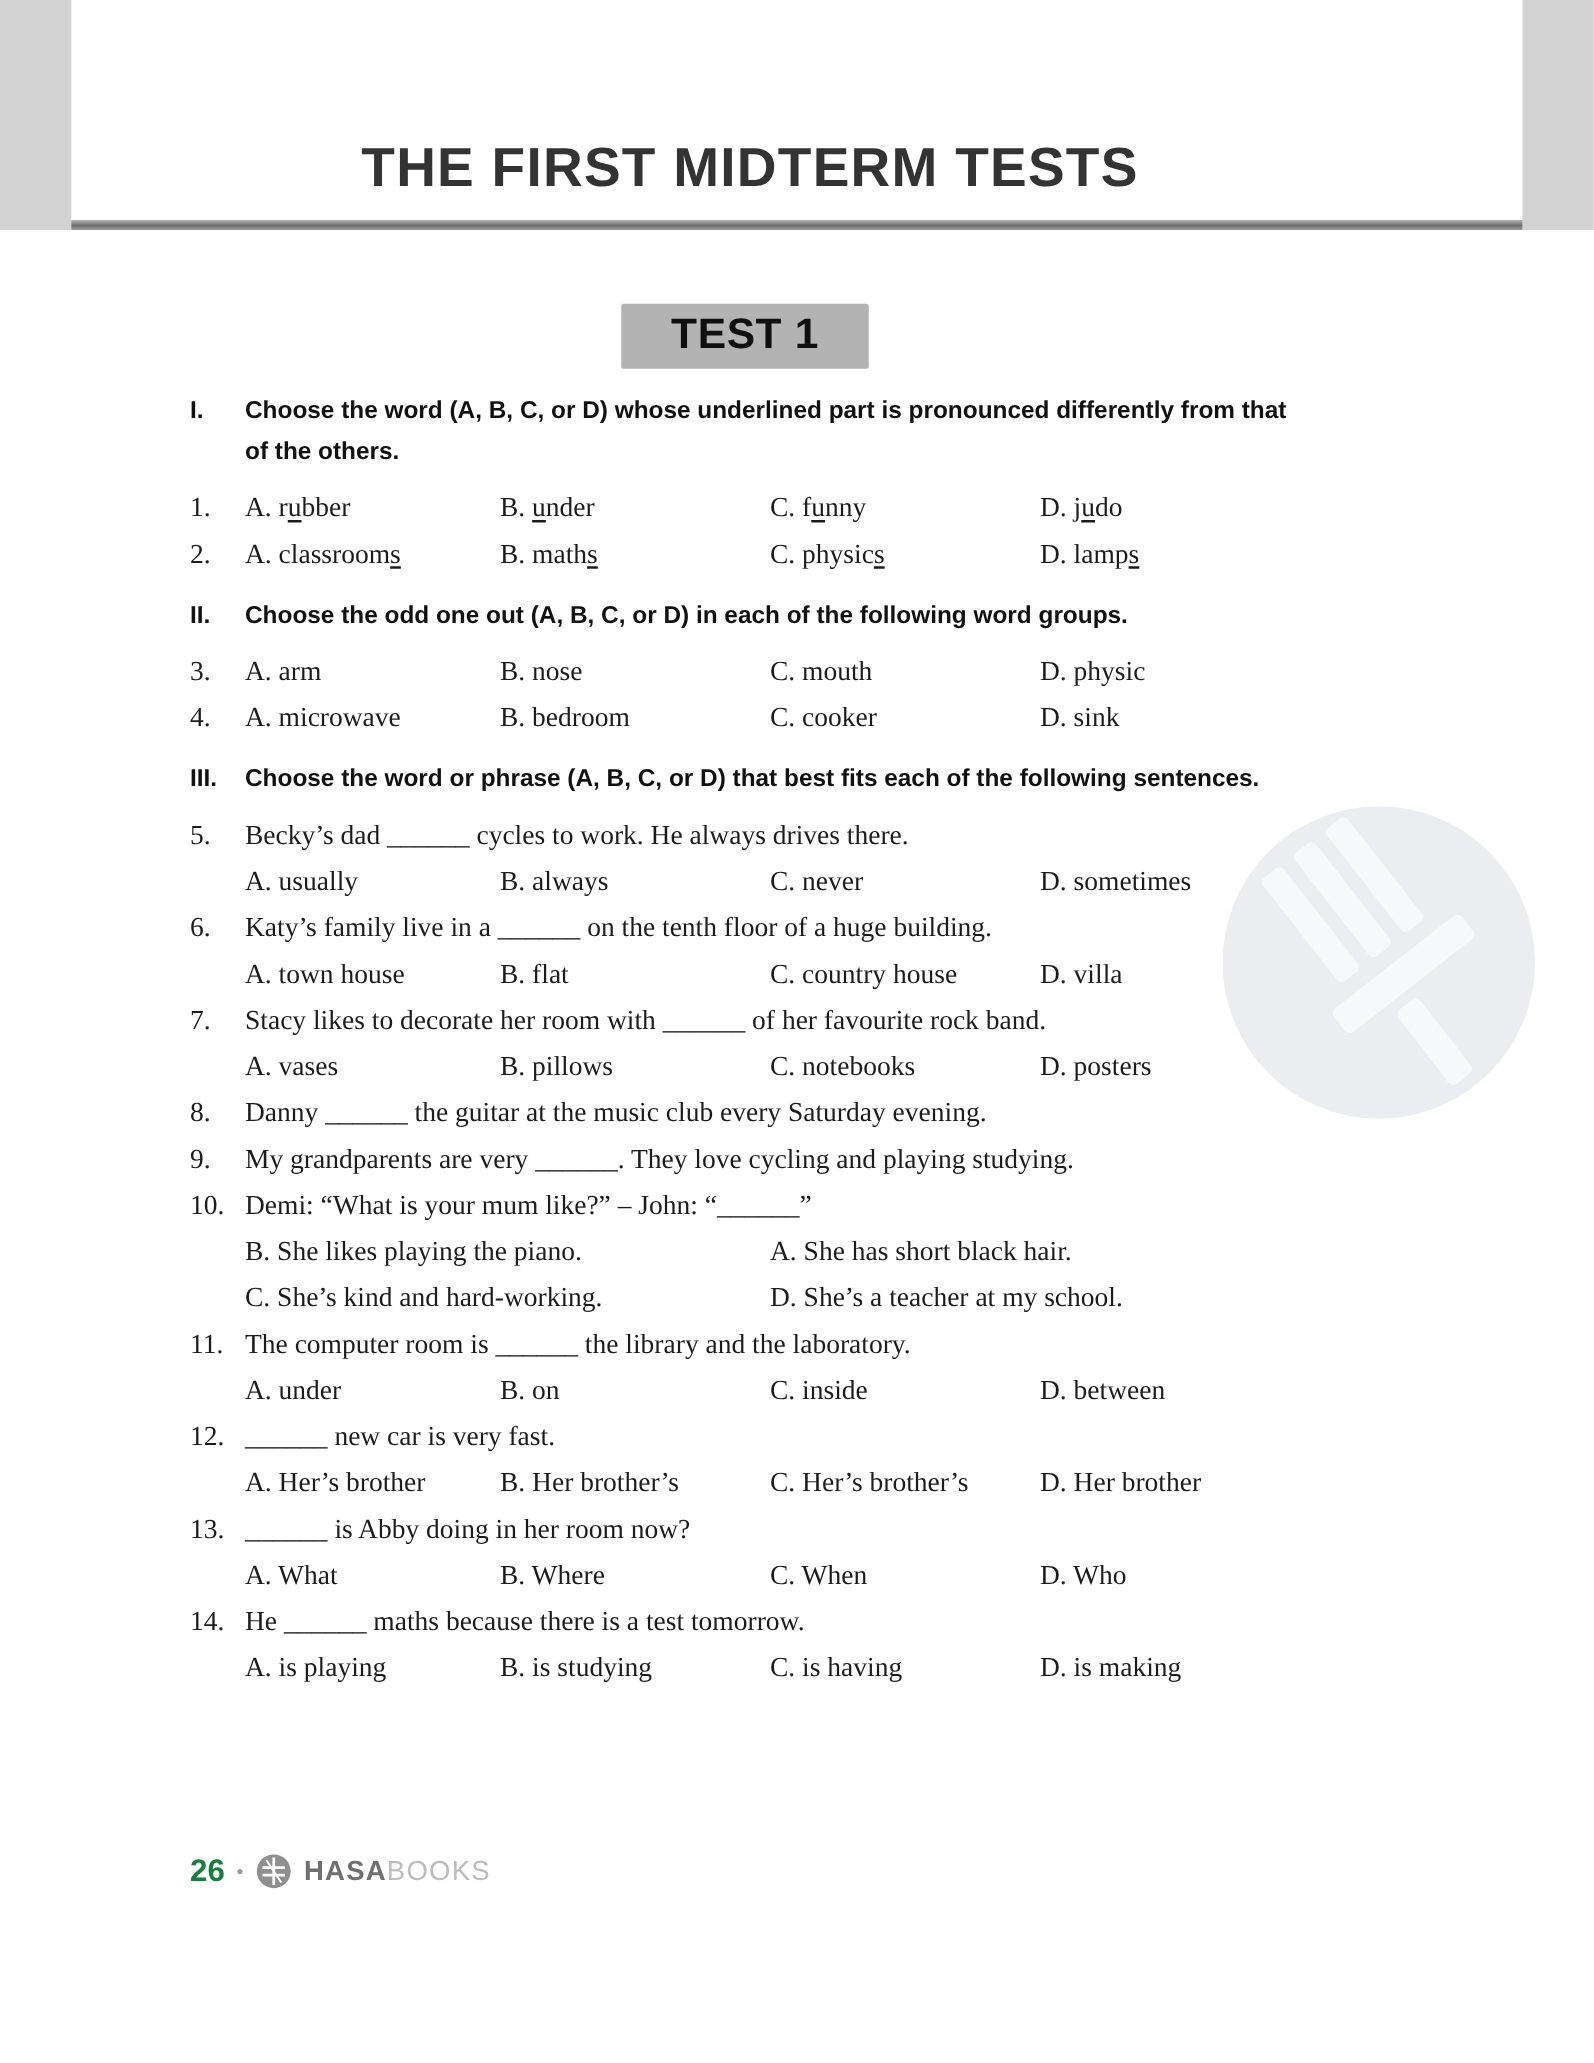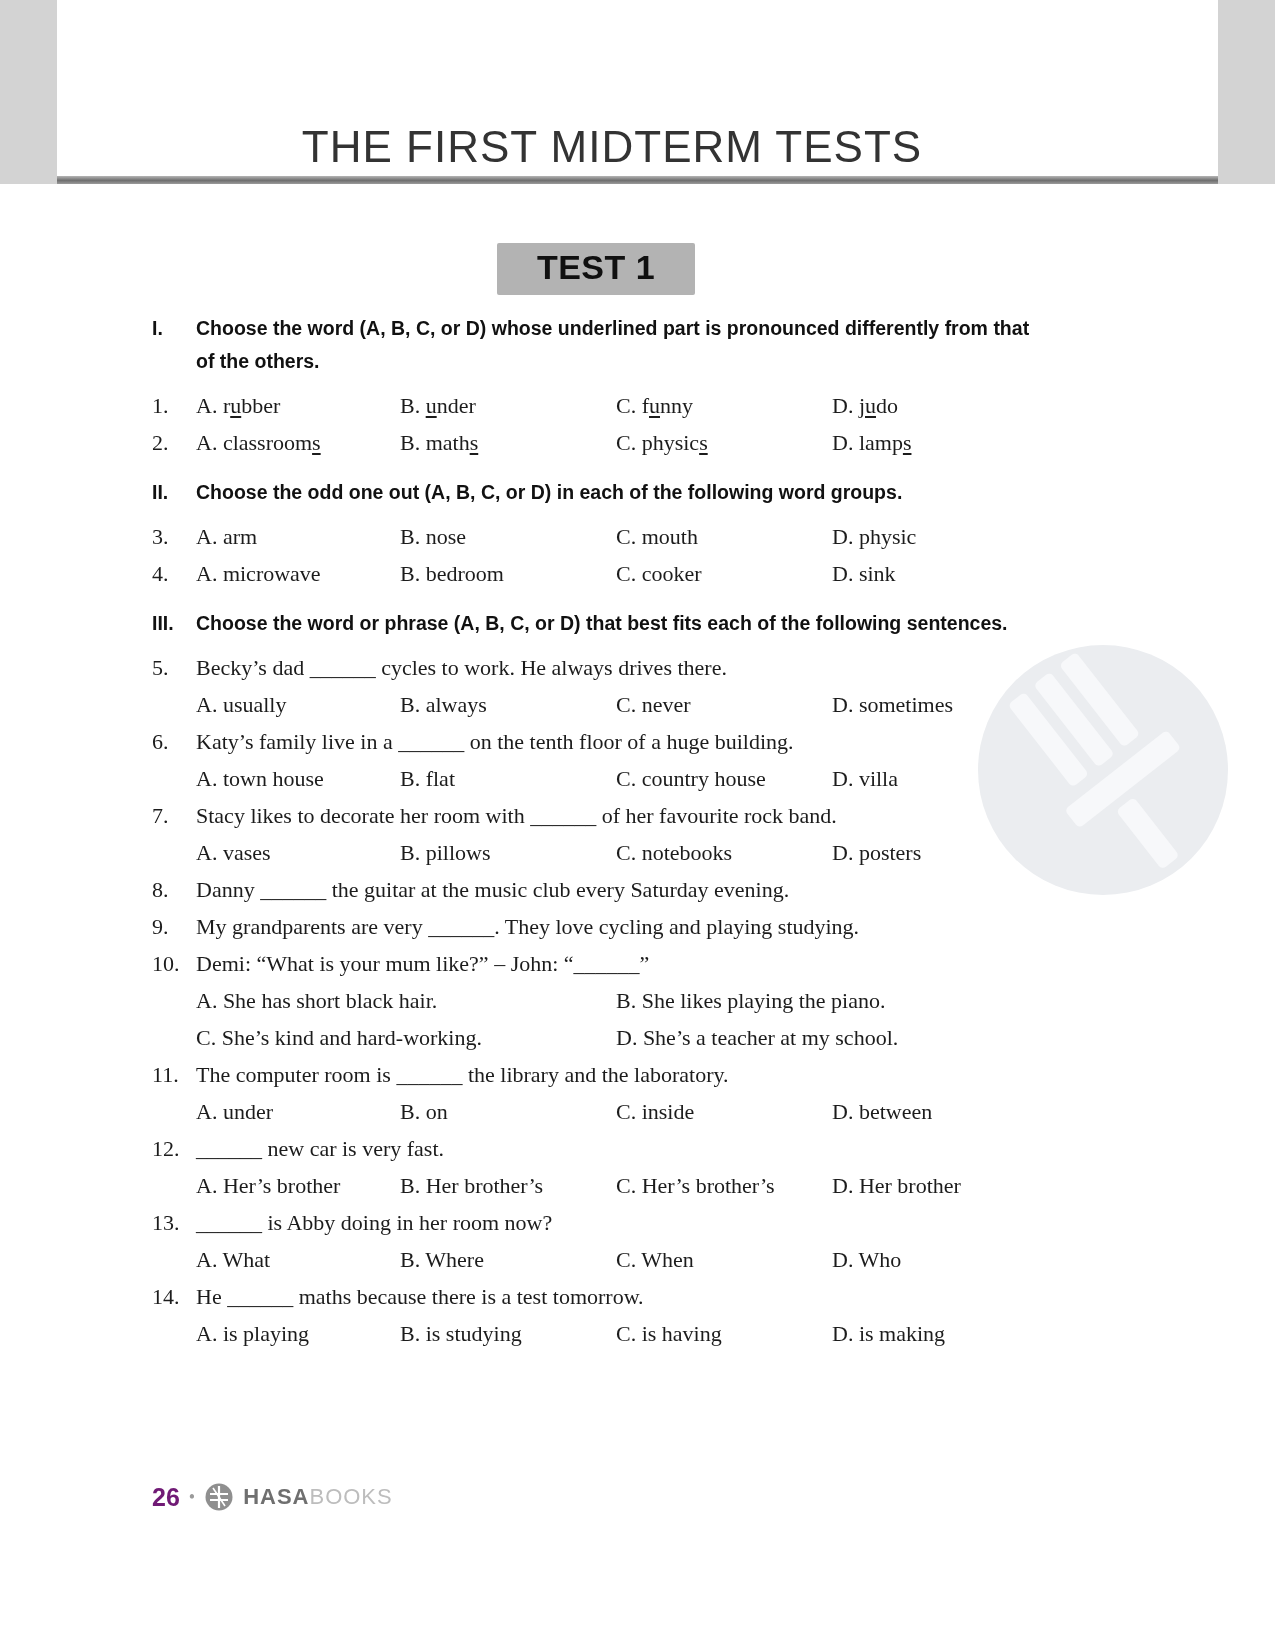--- a/index.html
+++ b/index.html
@@ -8,23 +8,23 @@
     background:#ffffff;color:#1c1c1c;
     font-family:"Liberation Serif", serif;
   }
   
   .corner{position:absolute;top:0;height:184px;width:57px;background:var(--corner_gray,#d3d3d3);}
   .corner.left{left:0;}
   .corner.right{right:0;}
 
   
   .title{
-    position:absolute;top:0;left:152px;width:888px;margin:16px;padding-top:106px;
+    position:absolute;top:0;left:152px;width:888px;margin:4px;padding-top:106px;
     text-align:center;
-    font-family:"Liberation Sans", sans-serif;font-weight:400;
+    font-family:"Liberation Sans", sans-serif;font-weight:700;
     font-size:44px;letter-spacing:1px;color:#333;
   }
   .rule{
     position:absolute;left:57px;right:57px;top:176px;height:8px;
     background:linear-gradient(to bottom,#b5b5b5,#6f6f6f 55%,#9b9b9b);
   }
   .badge-wrap{position:absolute;top:243px;left:152px;width:888px;text-align:center;}
   .badge{
     display:inline-block;background:var(--badge_bg,#b3b3b3);color:#101010;
     font-family:"Liberation Sans", sans-serif;font-weight:700;
@@ -50,21 +50,21 @@
   .qrow.stem-row{grid-template-columns:44px 1fr;}
   .qrow.grid2{grid-template-columns:44px 420px 1fr;}
   .qnum{}
   .ul{text-decoration:underline;text-underline-offset:3px;}
 
   
   .footer{
     position:absolute;left:152px;top:1482px;z-index:1;
     display:flex;align-items:center;gap:9px;
   }
-  .pnum{font-family:"Liberation Sans", sans-serif;font-weight:700;font-size:25px;color:#701a75;}
+  .pnum{font-family:"Liberation Sans", sans-serif;font-weight:700;font-size:25px;color:#15803d;}
   .dot{color:#9a9a9a;font-size:18px;}
   .logo{display:inline-flex;align-items:center;}
   .brand{font-family:"Liberation Sans", sans-serif;font-size:22px;letter-spacing:1px;}
   .brand .bold{font-weight:700;color:#6f6f6f;}
   .brand .light{font-weight:400;color:#bdbdbd;margin-top:40px;}
 </style>
 </head>
 <body>
 
 <div class="corner left"></div>
@@ -170,22 +170,22 @@
       <div class="qrow stem-row">
         <span class="qnum">9.</span>
         <span class="stem">My grandparents are very ______. They love cycling and playing studying.</span>
       </div>
       <div class="qrow stem-row">
         <span class="qnum">10.</span>
         <span class="stem">Demi: “What is your mum like?” – John: “______”</span>
       </div>
       <div class="qrow grid2">
         <span></span>
+        <span class="opt">B. She likes playing the piano.</span>
         <span class="opt">A. She has short black hair.</span>
-        <span class="opt">B. She likes playing the piano.</span>
       </div>
       <div class="qrow grid2">
         <span></span>
         <span class="opt">C. She’s kind and hard-working.</span>
         <span class="opt">D. She’s a teacher at my school.</span>
       </div>
       <div class="qrow stem-row">
         <span class="qnum">11.</span>
         <span class="stem">The computer room is ______ the library and the laboratory.</span>
       </div>

